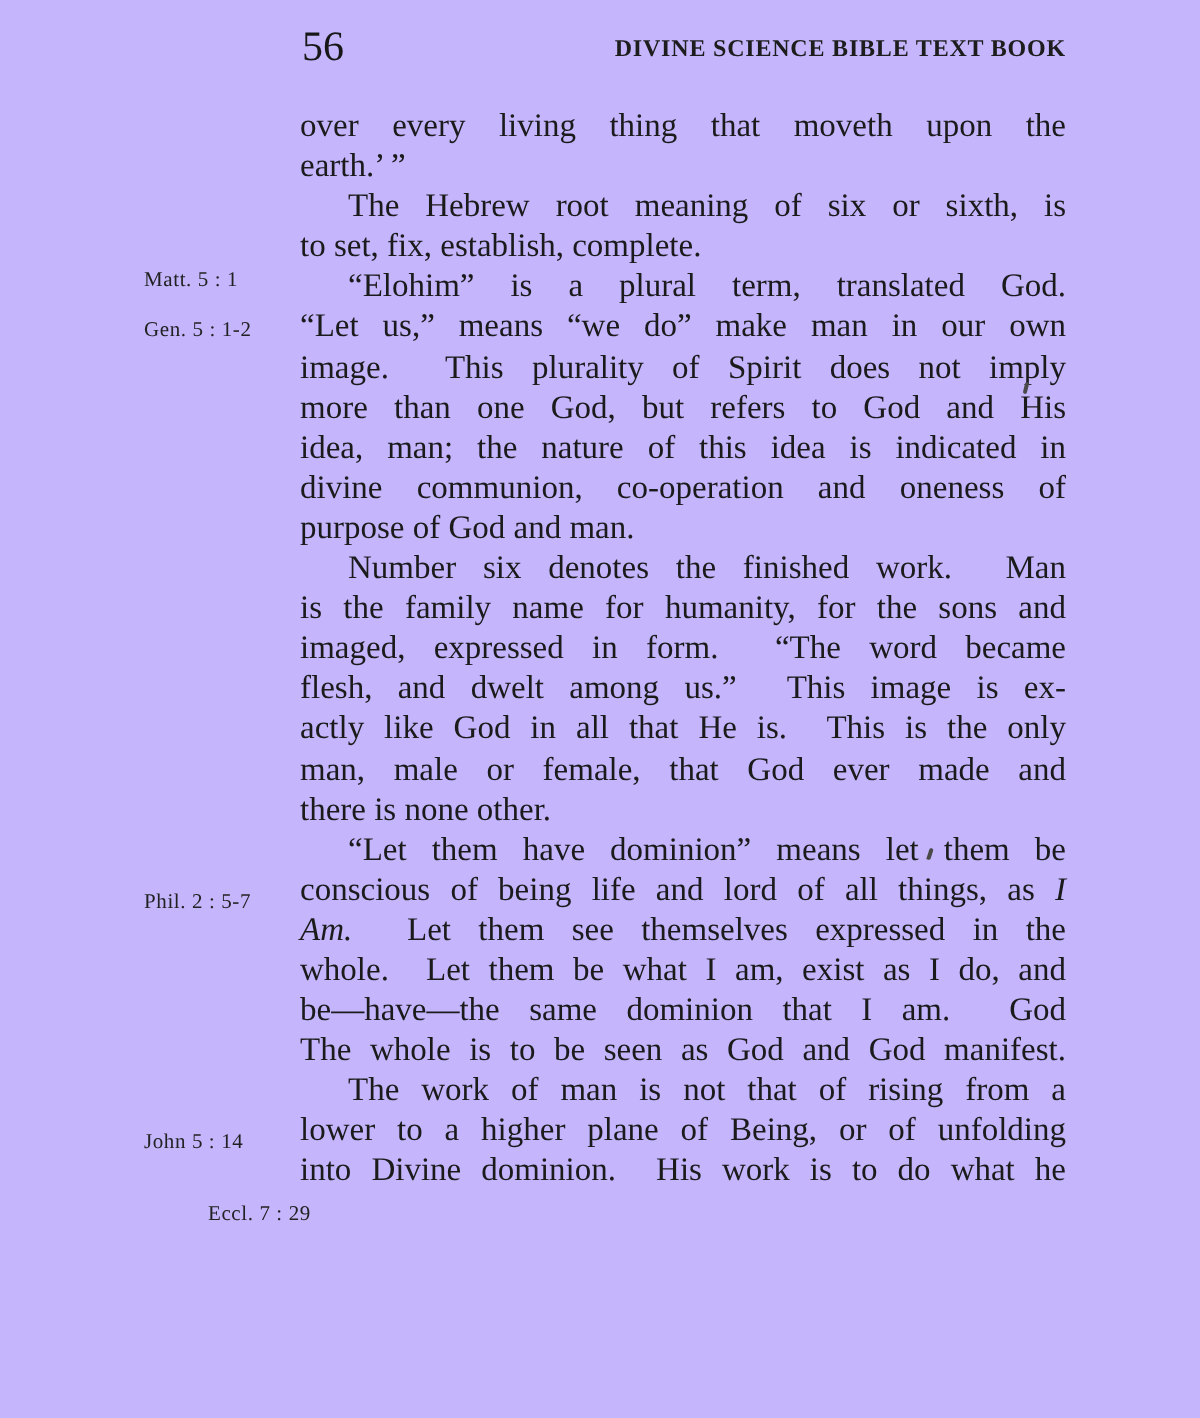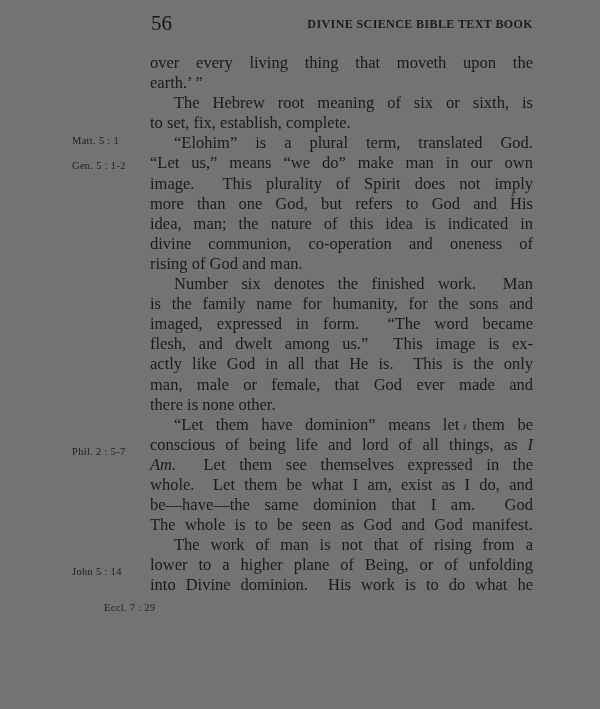--- a/index.html
+++ b/index.html
@@ -4,21 +4,21 @@
 <style>
   html, body {
     margin: 0;
     padding: 0;
     background: #ffffff;
   }
   #page {
     position: relative;
     width: 600px;
     height: 709px;
-    background: #737373;
+    background: #c4b5fd;
     color: #1b1b1b;
     font-family: "Liberation Serif", "DejaVu Serif", serif;
     overflow: hidden;
   }
 
   
   #page-number {
     position: absolute;
     left: 151px;
     top: 12px;
@@ -121,21 +121,21 @@
       <div class="line j">over every living thing that moveth upon the</div>
       <div class="line">earth.’ ”</div>
       <div class="line j indent">The Hebrew root meaning of six or sixth, is</div>
       <div class="line">to set, fix, establish, complete.</div>
       <div class="line j indent">“Elohim” is a plural term, translated God.</div>
       <div class="line j">“Let us,” means “we do” make man in our own</div>
       <div class="line j">image.&nbsp; This plurality of Spirit does not imply</div>
       <div class="line j">more than one God, but refers to God and His</div>
       <div class="line j">idea, man; the nature of this idea is indicated in</div>
       <div class="line j">divine communion, co-operation and oneness of</div>
-      <div class="line">rising of God and man.</div>
+      <div class="line">purpose of God and man.</div>
       <div class="line j indent">Number six denotes the finished work.&nbsp; Man</div>
       <div class="line j">is the family name for humanity, for the sons and</div>
       <div class="line j">imaged, expressed in form.&nbsp; “The word became</div>
       <div class="line j">flesh, and dwelt among us.”&nbsp; This image is ex-</div>
       <div class="line j">actly like God in all that He is.&nbsp; This is the only</div>
       <div class="line j">man, male or female, that God ever made and</div>
       <div class="line">there is none other.</div>
       <div class="line j indent">“Let them have dominion” means let them be</div>
       <div class="line j">conscious of being life and lord of all things, as <em>I</em></div>
       <div class="line j"><em>Am.</em>&nbsp; Let them see themselves expressed in the</div>

